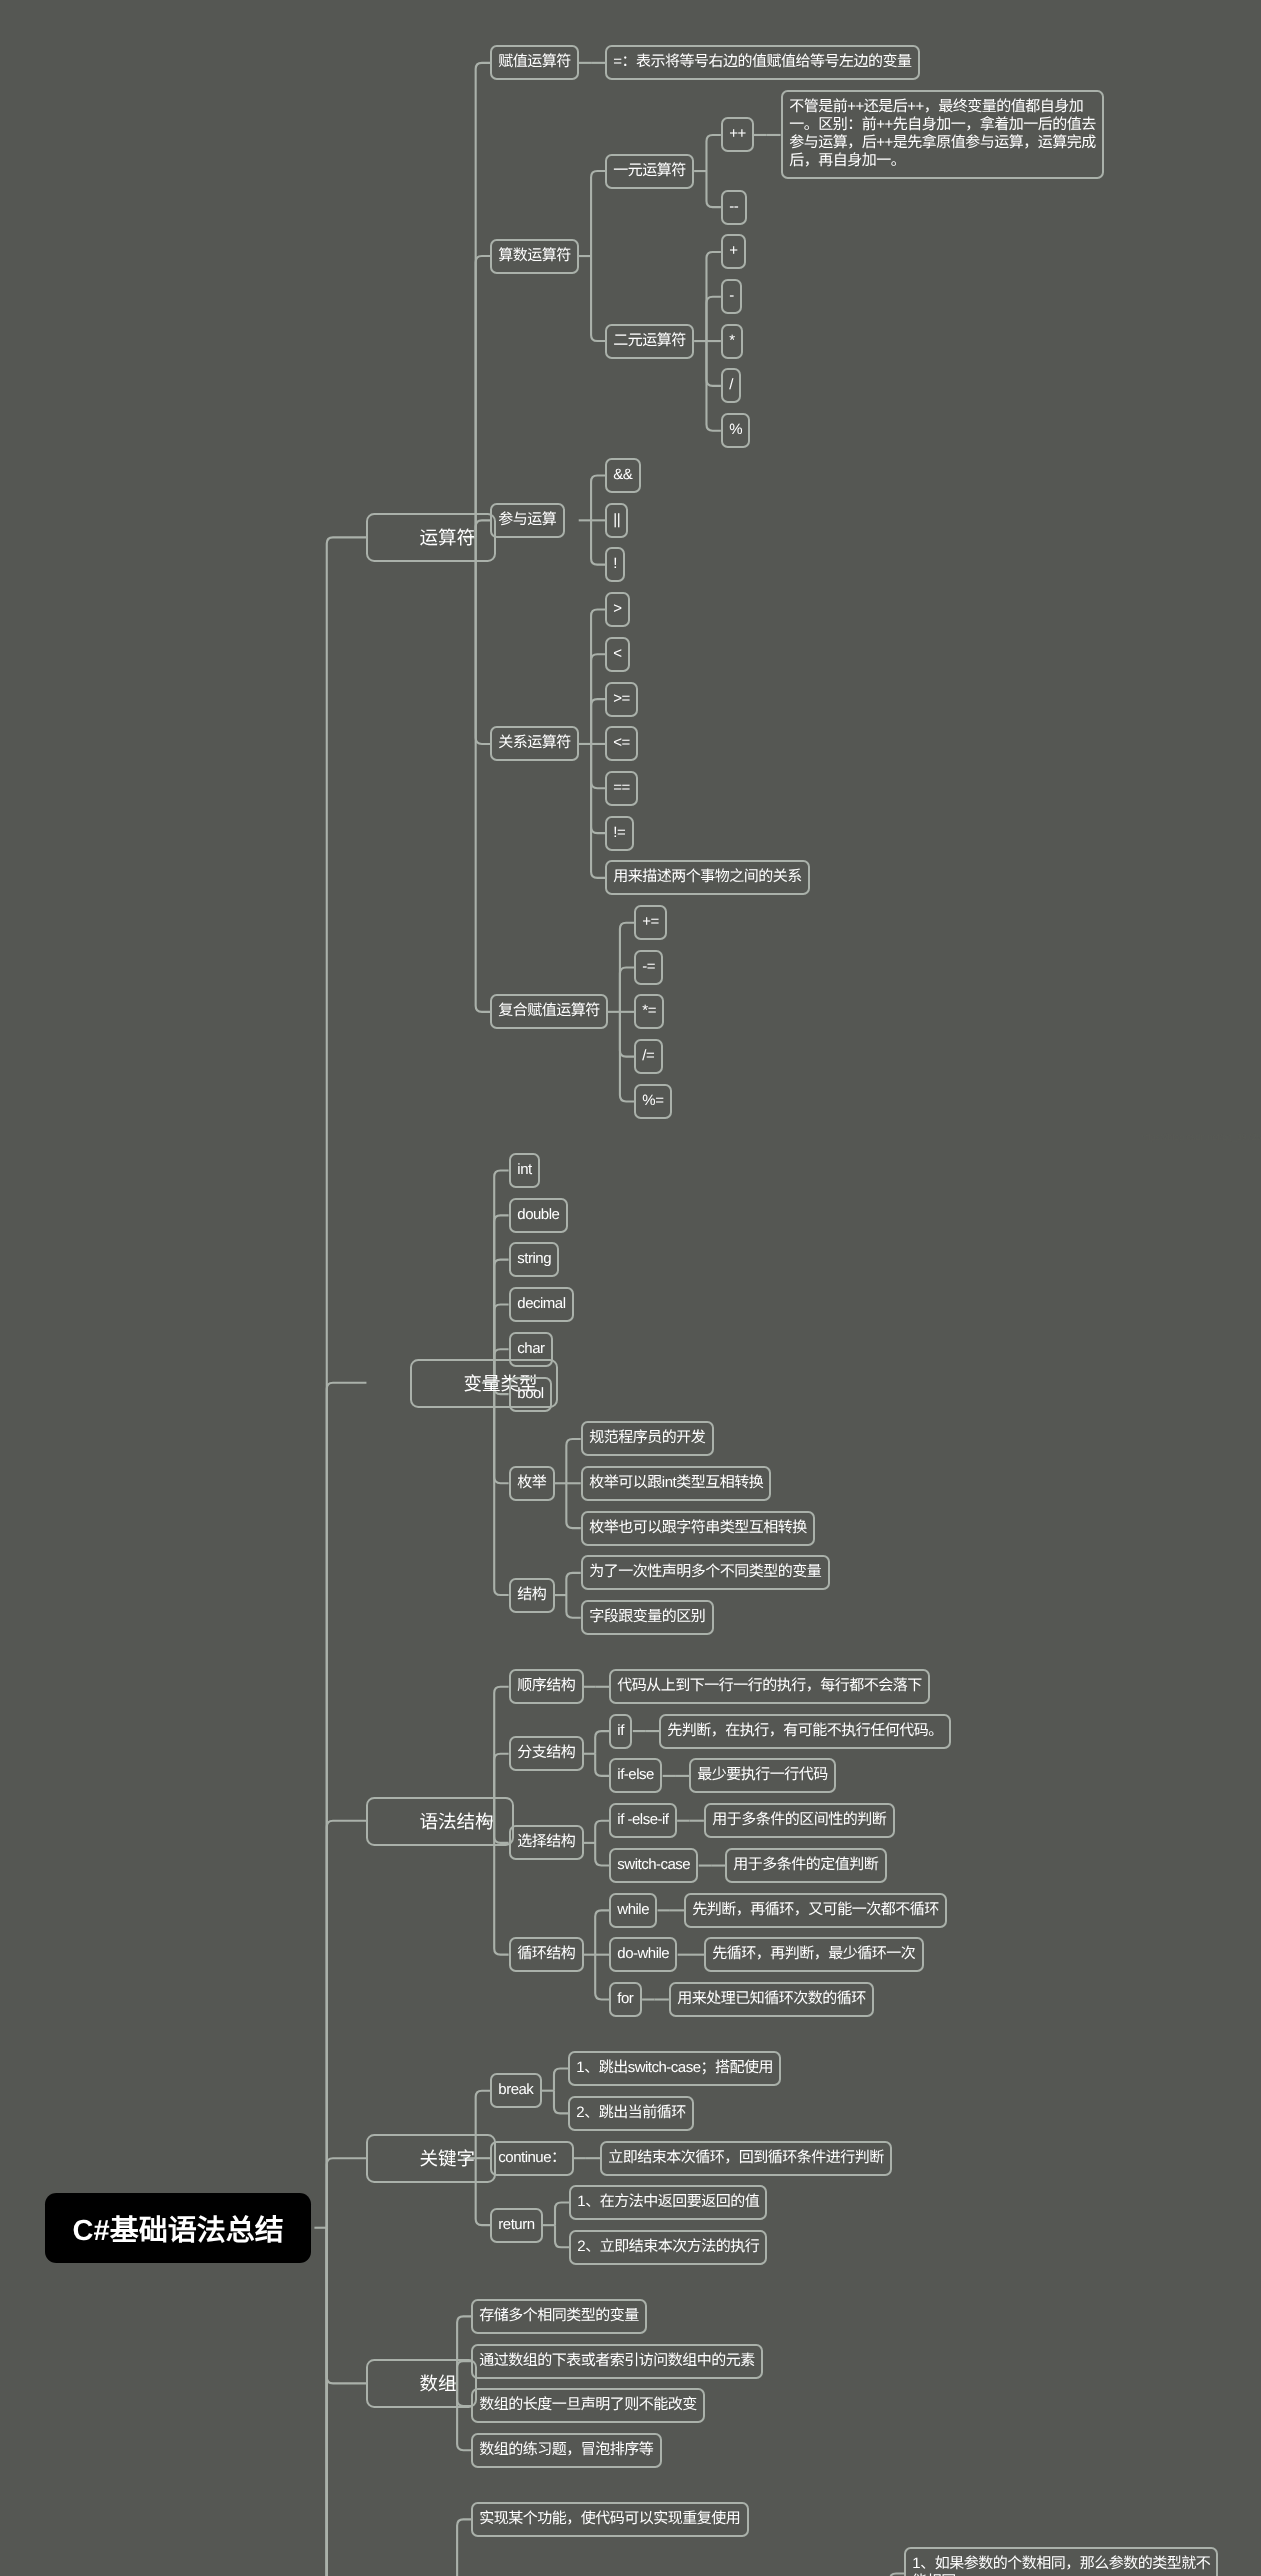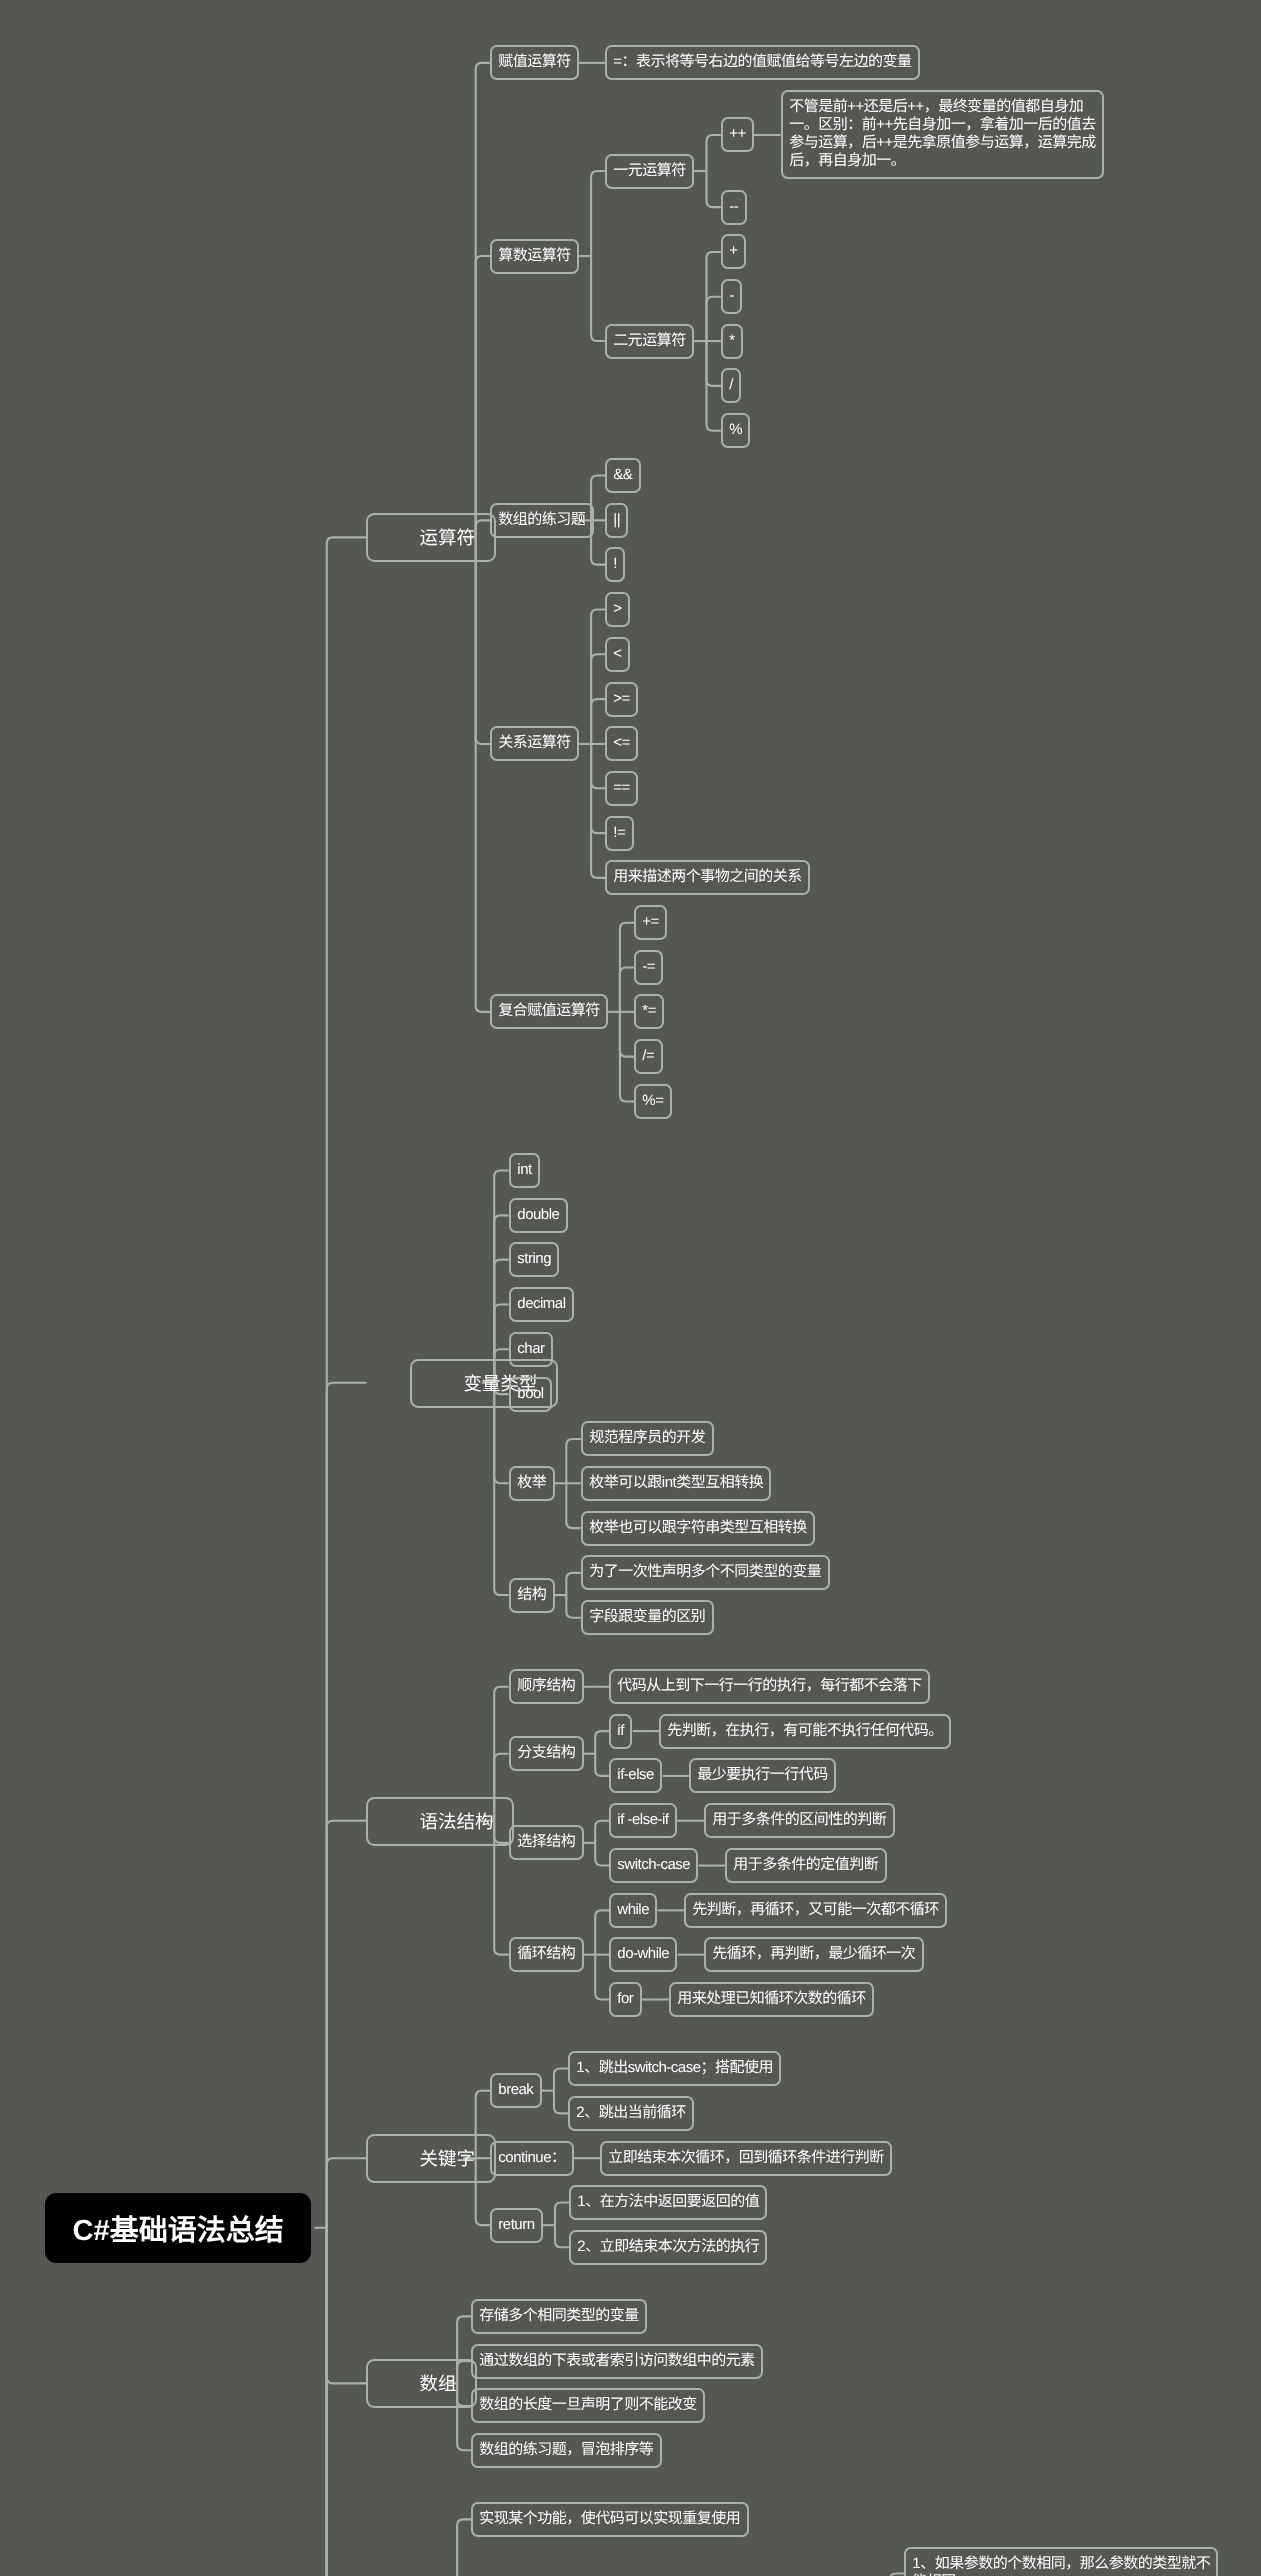--- a/index.html
+++ b/index.html
@@ -243,21 +243,21 @@
 一。区别：前++先自身加一，拿着加一后的值去
 参与运算，后++是先拿原值参与运算，运算完成
 后，再自身加一。</span></div>
       <div class="node lvl4" style="left: 721px; top: 190px;"><span class="txt">--</span></div>
       <div class="node lvl3" style="left: 605px; top: 324px;"><span class="txt">二元运算符</span></div>
       <div class="node lvl4" style="left: 721px; top: 234px;"><span class="txt">+</span></div>
       <div class="node lvl4" style="left: 721px; top: 279px;"><span class="txt">-</span></div>
       <div class="node lvl4" style="left: 721px; top: 324px;"><span class="txt">*</span></div>
       <div class="node lvl4" style="left: 721px; top: 368px;"><span class="txt">/</span></div>
       <div class="node lvl4" style="left: 721px; top: 413px;"><span class="txt">%</span></div>
-      <div class="node lvl2" style="left: 490px; top: 503px;"><span class="txt">数组的练习题</span></div>
+      <div class="node lvl2" style="left: 490px; top: 503px;"><span class="txt">参与运算</span></div>
       <div class="node lvl3" style="left: 605px; top: 458px;"><span class="txt">&amp;&amp;</span></div>
       <div class="node lvl3" style="left: 605px; top: 503px;"><span class="txt">||</span></div>
       <div class="node lvl3" style="left: 605px; top: 547px;"><span class="txt">!</span></div>
       <div class="node lvl2" style="left: 490px; top: 726px;"><span class="txt">关系运算符</span></div>
       <div class="node lvl3" style="left: 605px; top: 592px;"><span class="txt">&gt;</span></div>
       <div class="node lvl3" style="left: 605px; top: 637px;"><span class="txt">&lt;</span></div>
       <div class="node lvl3" style="left: 605px; top: 682px;"><span class="txt">&gt;=</span></div>
       <div class="node lvl3" style="left: 605px; top: 726px;"><span class="txt">&lt;=</span></div>
       <div class="node lvl3" style="left: 605px; top: 771px;"><span class="txt">==</span></div>
       <div class="node lvl3" style="left: 605px; top: 816px;"><span class="txt">!=</span></div>

